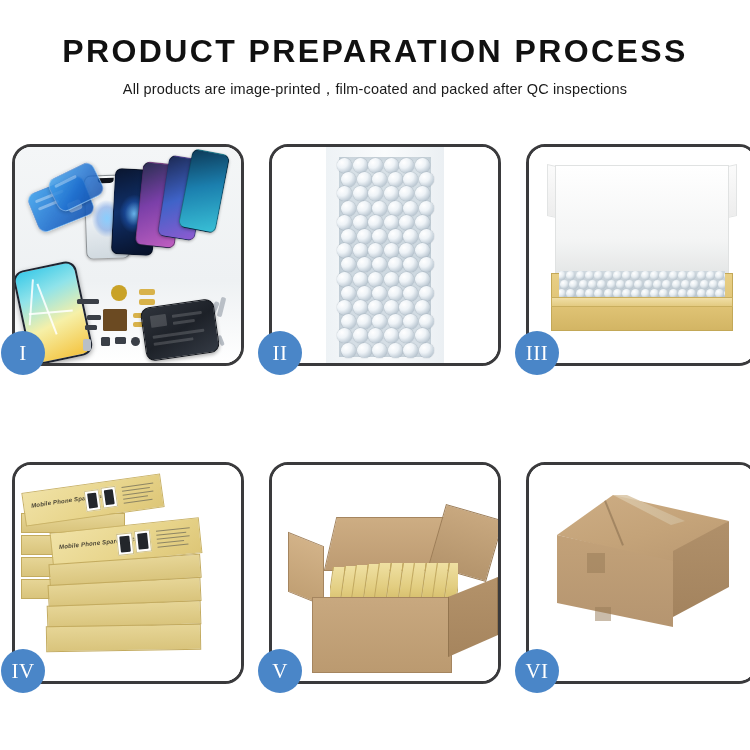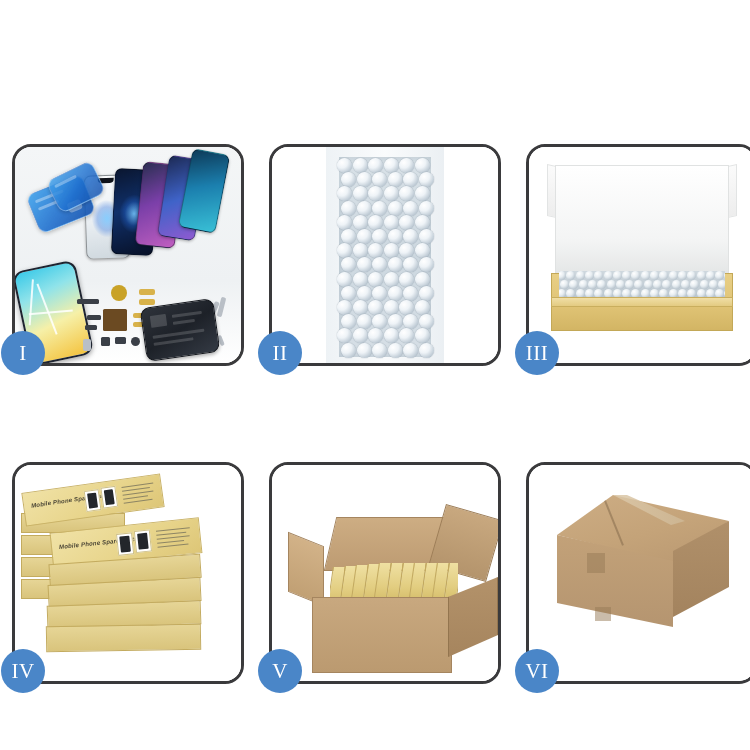--- a/index.html
+++ b/index.html
@@ -256,20 +256,22 @@
     background:linear-gradient(90deg, rgba(222,203,172,.85), rgba(206,184,150,.85));
     clip-path:polygon(10px 0, 24px 0, 82px 26px, 68px 30px);
   }
   .c6seam { position:absolute; background:rgba(120,96,66,.45); }
   .c6tab { position:absolute; background:rgba(150,122,86,.5); }
 </style>
 </head>
 <body>
 
 <div id="header">
+  <div id="page-title">PRODUCT PREPARATION PROCESS</div>
+  <div id="page-subtitle">All products are image-printed，film-coated and packed after QC inspections</div>
 </div>
 
 <div id="panel-grid">
 
   <div class="panel">
     <div class="panel-stage">
       <div class="p1-bg"></div>
 
       <div class="fan" style="left:0;top:0;right:0;bottom:0;">
         <div class="ph screenE" style="left:70px;top:28px;width:42px;height:82px;transform:rotate(-2deg);">

